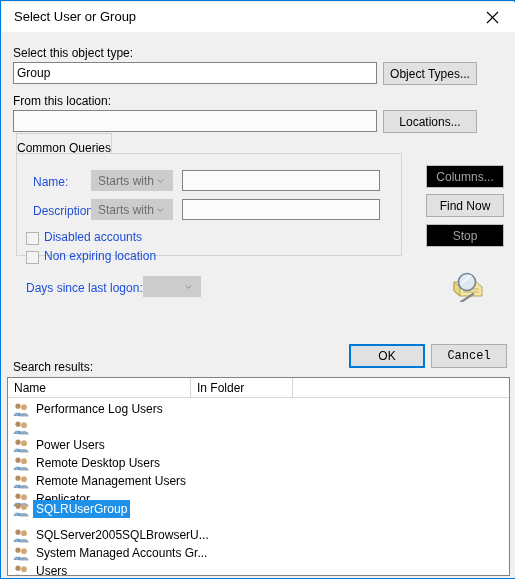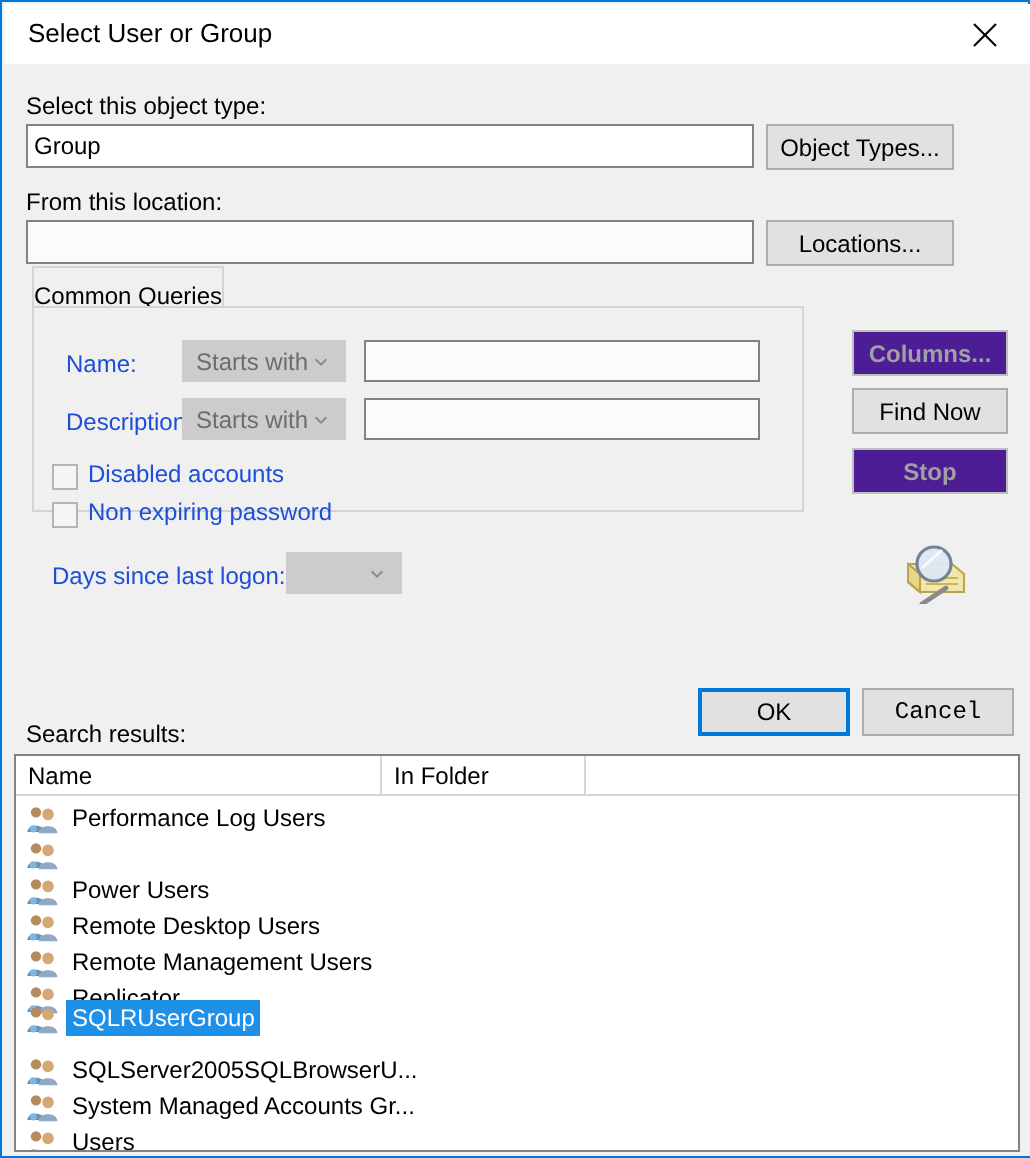--- a/index.html
+++ b/index.html
@@ -62,21 +62,21 @@
     position:absolute;box-sizing:border-box;
     border:1px solid #adadad;
     background:#e1e1e1;
     font-family:"Liberation Sans", sans-serif;
     font-size:12px;
     color:#000;
     display:flex;align-items:center;justify-content:center;
     white-space:nowrap;
     cursor:default;
   }
-  .btn.disabled{color:#a0a0a0;border-color:#bfbfbf;background:#4c1d95;font-weight:bold;}
+  .btn.disabled{color:#a0a0a0;border-color:#bfbfbf;background:#000000;}
   .btn.default{
     border:2px solid #0078d7;background:#e1e1e1;
   }
 
   
   .groupbox{
     position:absolute;box-sizing:border-box;
     border:1px solid #d4d4d4;
     background:#f0f0f0;
   }
@@ -200,21 +200,21 @@
       <svg class="chev" viewBox="0 0 10 10">
         <polyline points="2,3.5 5,6.5 8,3.5" fill="none" stroke="#8a8a8a" stroke-width="1.1"></polyline>
       </svg>
     </div>
     <div class="textbox" style="left:180px;top:167px;width:198px;height:21px;"></div>
 
     <div class="checkbox" style="left:24px;top:200px;"></div>
     <div class="label dim" style="left:42px;top:198px;">Disabled accounts</div>
 
     <div class="checkbox" style="left:24px;top:219px;"></div>
-    <div class="label dim" style="left:42px;top:217px;">Non expiring password</div>
+    <div class="label dim" style="left:42px;top:217px;">Non expiring location</div>
 
     <div class="label dim" style="left:24px;top:249px;">Days since last logon:</div>
     <div class="combo" style="left:141px;top:244px;width:58px;height:21px;">
       <span></span>
       <svg class="chev" viewBox="0 0 10 10">
         <polyline points="2,3.5 5,6.5 8,3.5" fill="none" stroke="#8a8a8a" stroke-width="1.1"></polyline>
       </svg>
     </div>
 
     <div class="btn disabled" style="left:424px;top:133px;width:78px;height:23px;">Columns...</div>

